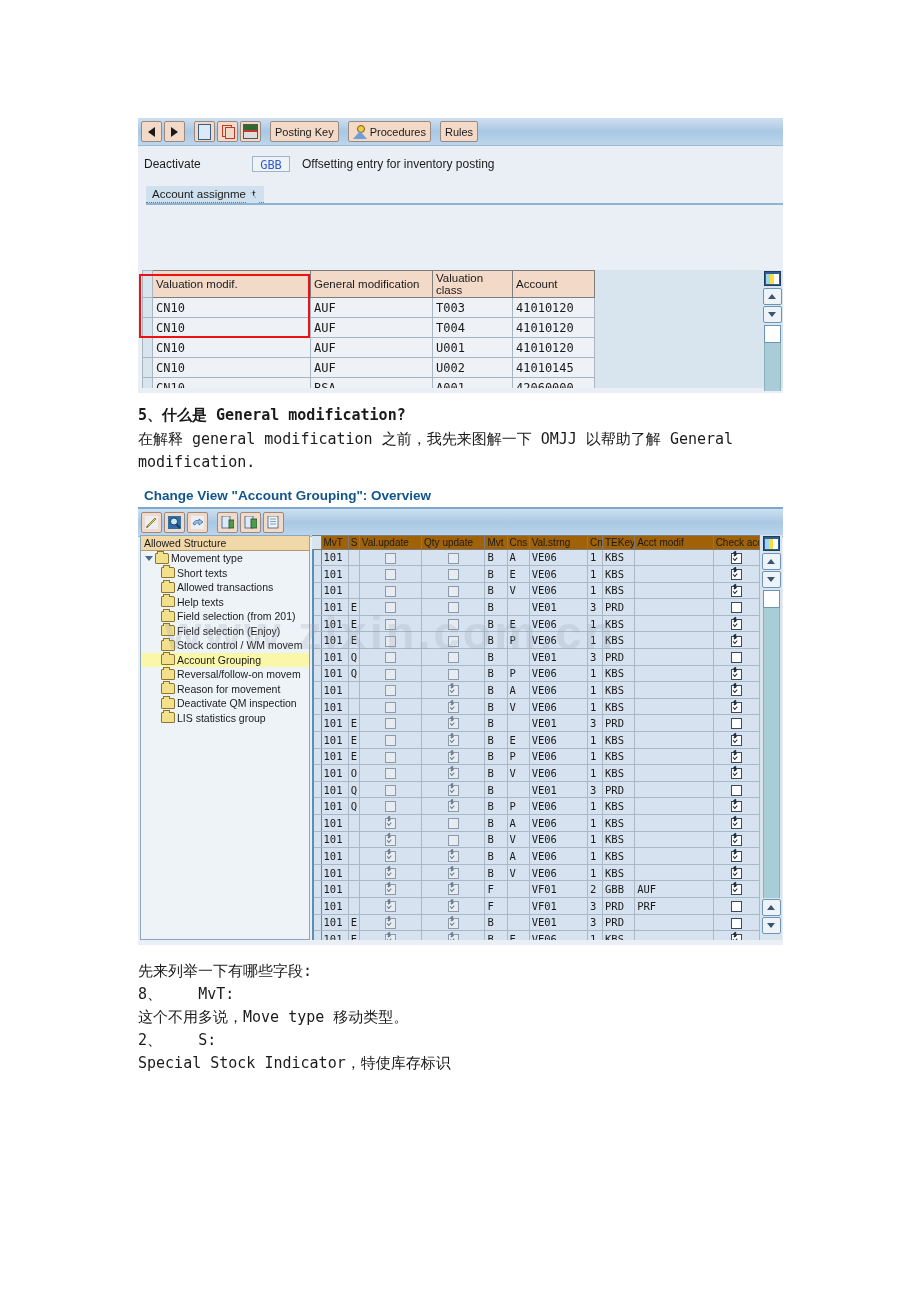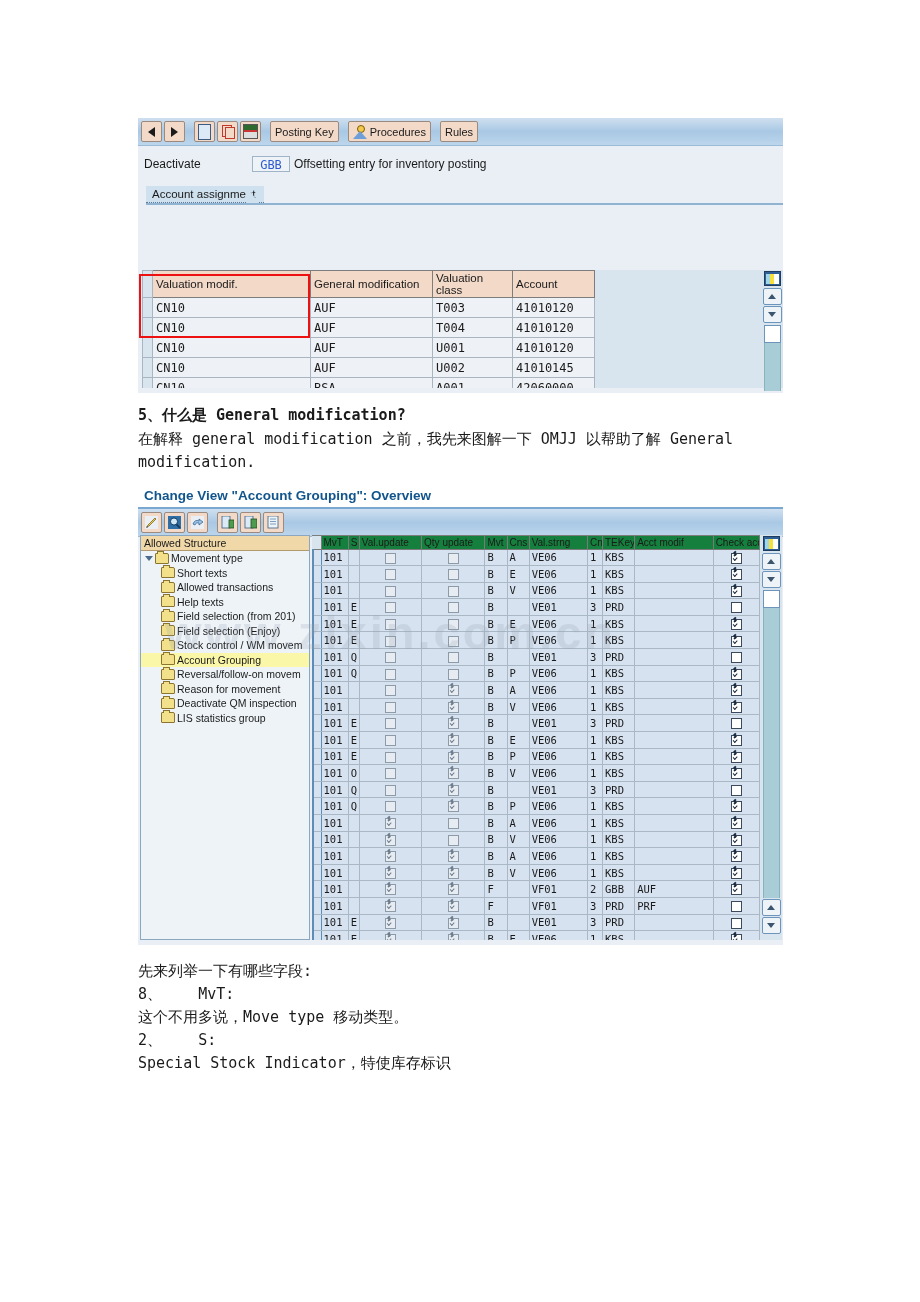--- a/index.html
+++ b/index.html
@@ -129,21 +129,21 @@
     background: #eef3f8;
     border: 1px solid #9fb4c8;
     color: #2f5bd0;
     font-family: "DejaVu Sans Mono", monospace;
     font-size: 12px;
     text-align: center;
     line-height: 16px;
     box-sizing: border-box;
   }
   .f-desc {
-    margin-left: 4px;
+    margin-left: 12px;
     font-size: 12px;
     color: #1a1a1a;
   }
   .redacted {
     margin-left: 12px;
     width: 215px; height: 10px;
     background:
       repeating-linear-gradient(87deg, #111 0 3px, #333 3px 5px, #000 5px 9px),
       #000;
     border-radius: 5px;
@@ -326,21 +326,21 @@
   }
   table.grid2 {
     border-collapse: collapse;
     font-family: "DejaVu Sans Mono", monospace;
     font-size: 10.5px;
     color: #1a1a1a;
     width: 448px;
     table-layout: fixed;
   }
   table.grid2 th {
-    background: #15803d;
+    background: #a16207;
     border: 1px solid #7a7a7a;
     border-top: none;
     font-weight: normal;
     text-align: left;
     height: 13px;
     padding: 0 2px;
     box-sizing: border-box;
     font-family: "Liberation Sans", sans-serif;
     font-size: 10px;
     white-space: nowrap;

